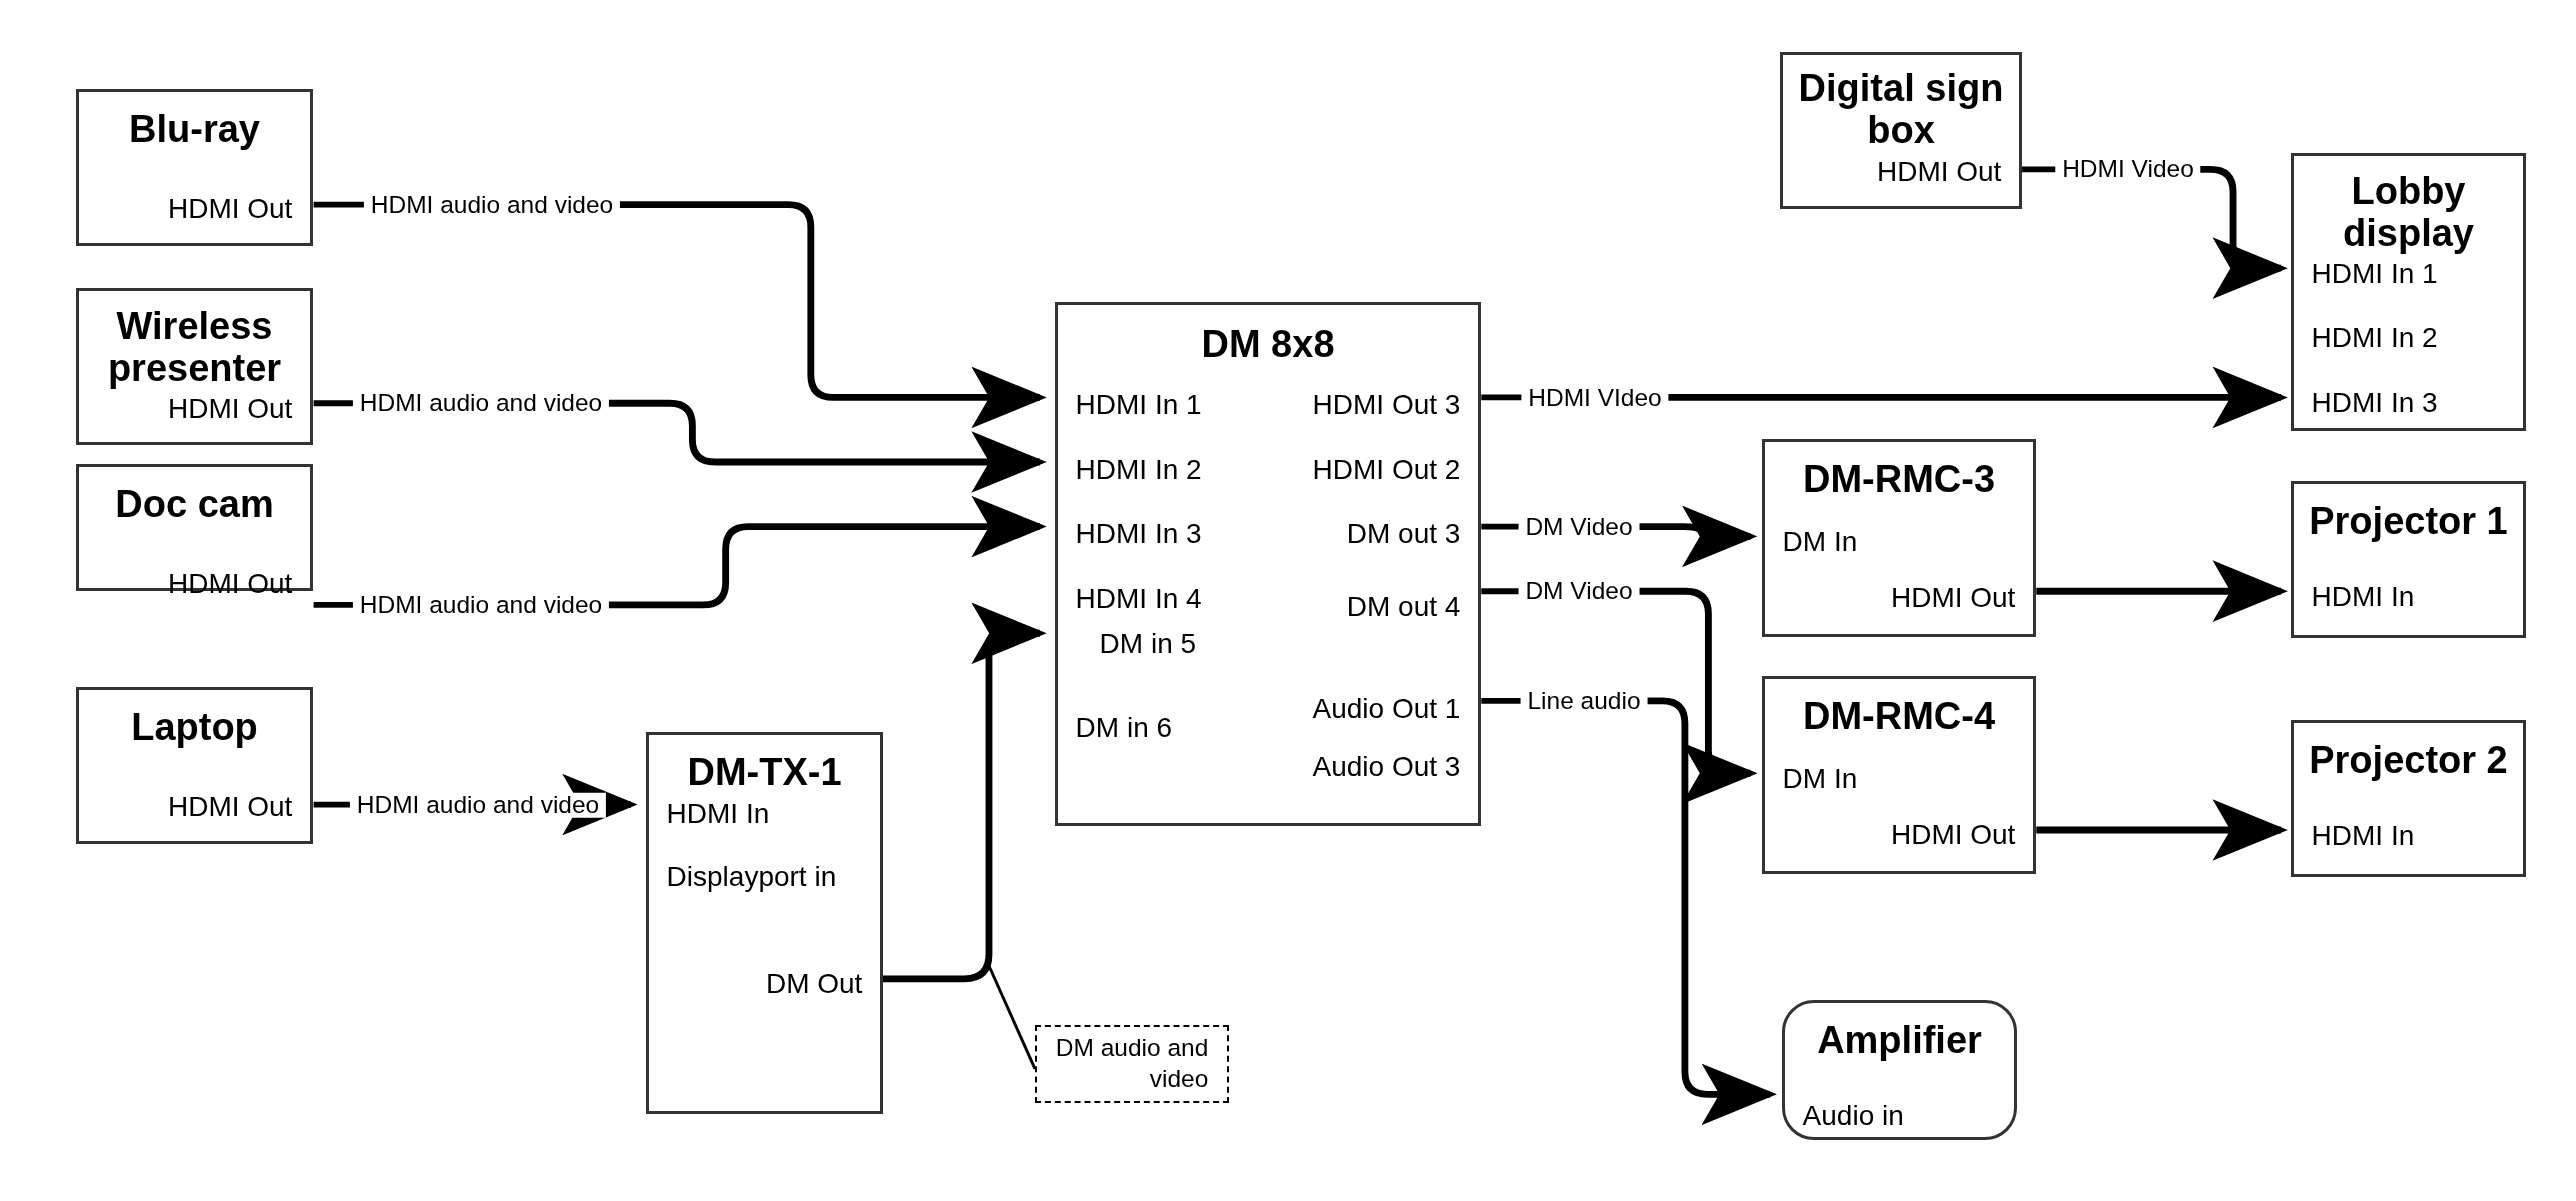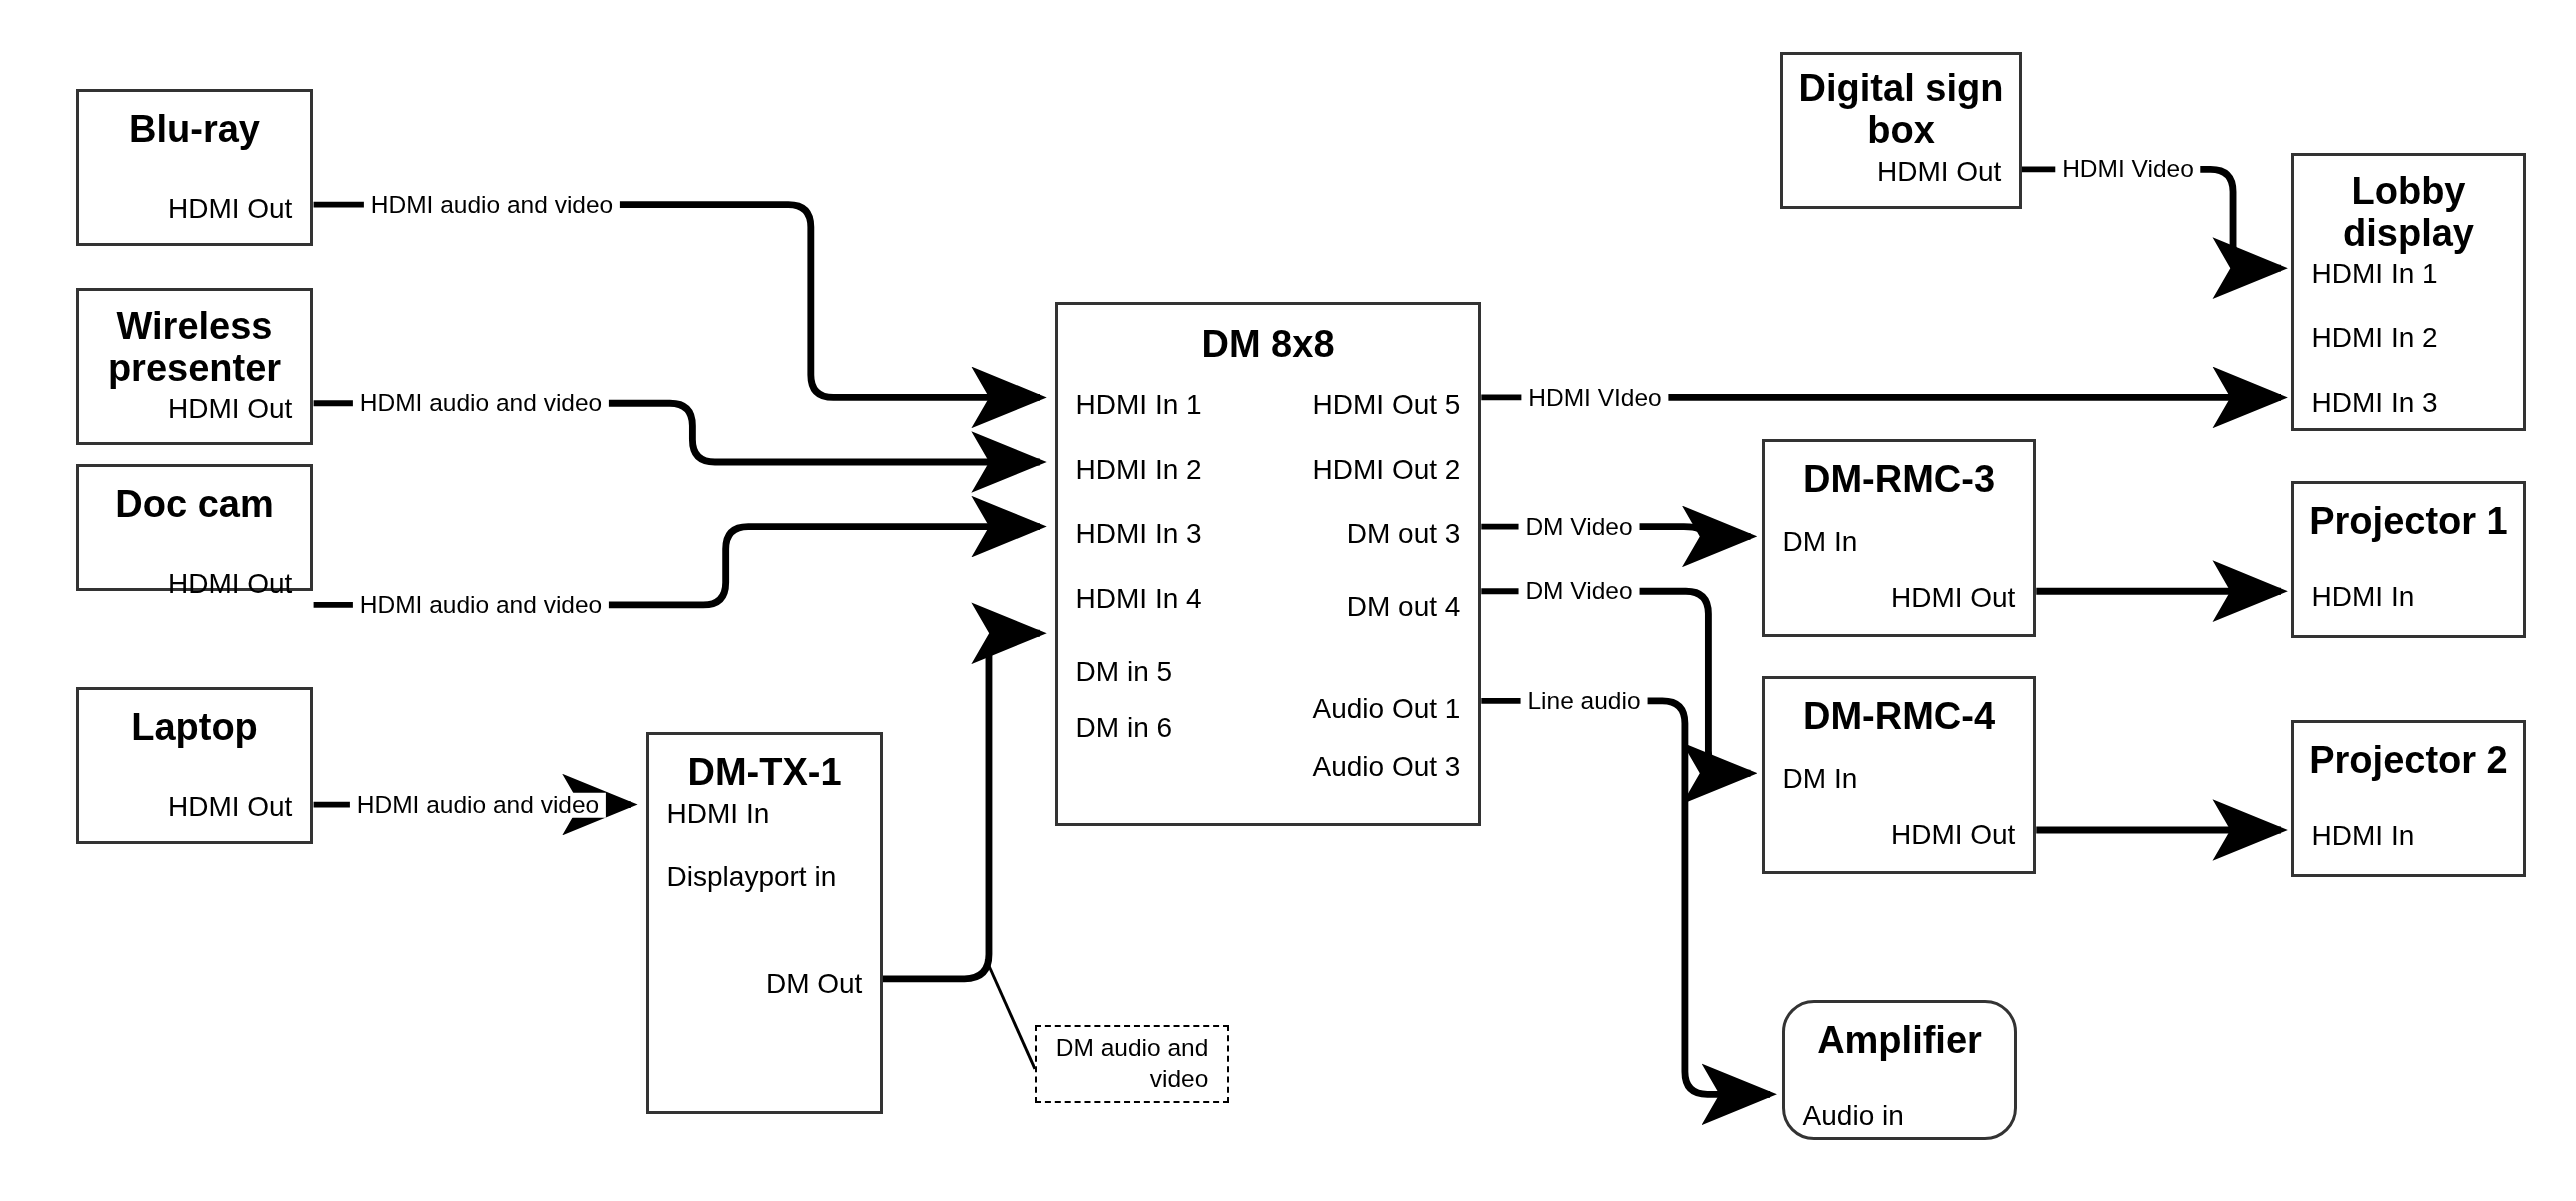--- a/index.html
+++ b/index.html
@@ -105,24 +105,24 @@
     <div class="port r" style="top:235px;">DM Out</div>
   </div>
 
   <div class="node" style="left:1055px;top:302px;width:426px;height:524px;">
     <div class="title" style="top:17.6px;">DM 8x8</div>
 
     <div class="port l" style="top:86px;">HDMI In 1</div>
     <div class="port l" style="top:151px;">HDMI In 2</div>
     <div class="port l" style="top:215px;">HDMI In 3</div>
     <div class="port l" style="top:280px;">HDMI In 4</div>
-    <div class="port l" style="top:353px;">DM in 5</div>
+    <div class="port l" style="top:325px;margin-left:24px;">DM in 5</div>
     <div class="port l" style="top:409px;">DM in 6</div>
 
-    <div class="port r" style="top:86px;">HDMI Out 5</div>
+    <div class="port r" style="top:86px;">HDMI Out 3</div>
     <div class="port r" style="top:151px;">HDMI Out 2</div>
     <div class="port r" style="top:215px;">DM out 3</div>
     <div class="port r" style="top:288px;">DM out 4</div>
     <div class="port r" style="top:390px;">Audio Out 1</div>
     <div class="port r" style="top:448px;">Audio Out 3</div>
   </div>
 
   <div class="node" style="left:1780px;top:52px;width:242px;height:157px;">
     <div class="title" style="top:11.7px;white-space:pre-line;">Digital sign
 box</div>

